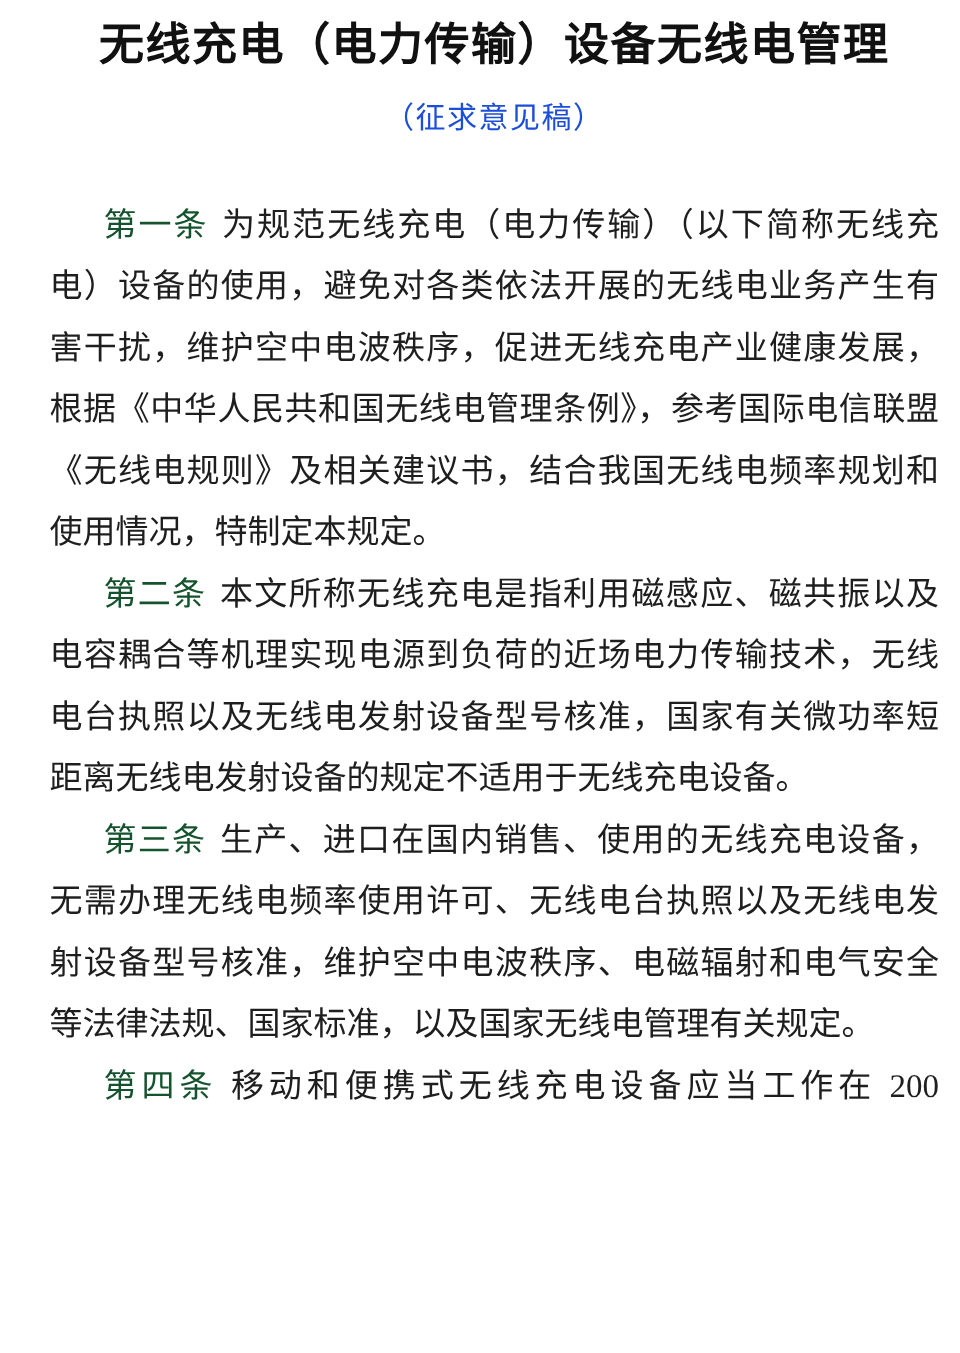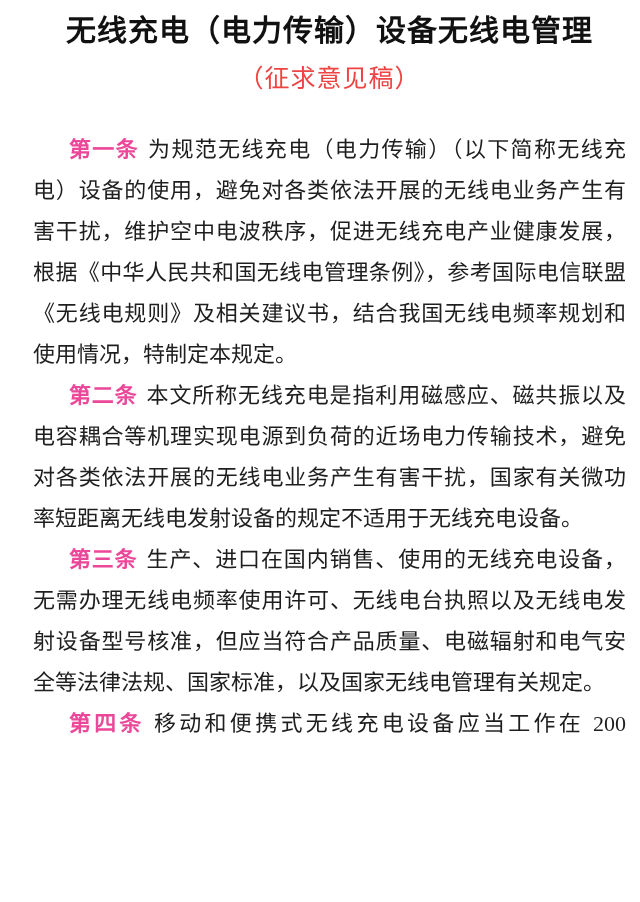--- a/index.html
+++ b/index.html
@@ -30,54 +30,54 @@
   }
   .title-line {
     display: block;
     height: 62px;
     line-height: 62px;
     letter-spacing: 1px;
     white-space: nowrap;
   }
   .doc-subtitle {
     text-align: center;
-    font-size: 25px;
+    font-size: 20px;
     font-weight: normal;
     height: 34px;
     line-height: 34px;
     letter-spacing: 1px;
-    color: #ef4444;
+    color: #1d4ed8;
   }
   .doc-body {
     margin-top: 33px;
     font-size: 22px;
     line-height: 41px;
   }
   .para {
     margin: 0;
     text-align: justify;
     text-indent: 36px;
     word-break: break-all;
   }
   .para.spread {
     text-align-last: justify;
   }
   .article-label {
-    font-weight: bold;
-    color: #ec4899;
+    font-weight: normal;
+    color: #14532d;
     margin-right: 9px;
   }
 </style>
 </head>
 <body>
 
 <div class="page">
   <h1 class="doc-title">
     <span class="title-line">无线充电（电力传输）设备无线电管理</span>
   </h1>
   <div class="doc-subtitle">（征求意见稿）</div>
   <div class="doc-body" id="doc-body">
       <p class="para"><b class="article-label">第一条</b><span>为规范无线充电（电力传输）（以下简称无线充电）设备的使用，避免对各类依法开展的无线电业务产生有害干扰，维护空中电波秩序，促进无线充电产业健康发展，根据《中华人民共和国无线电管理条例》，参考国际电信联盟《无线电规则》及相关建议书，结合我国无线电频率规划和使用情况，特制定本规定。</span></p>
-      <p class="para"><b class="article-label">第二条</b><span>本文所称无线充电是指利用磁感应、磁共振以及电容耦合等机理实现电源到负荷的近场电力传输技术，避免对各类依法开展的无线电业务产生有害干扰，国家有关微功率短距离无线电发射设备的规定不适用于无线充电设备。</span></p>
-      <p class="para"><b class="article-label">第三条</b><span>生产、进口在国内销售、使用的无线充电设备，无需办理无线电频率使用许可、无线电台执照以及无线电发射设备型号核准，但应当符合产品质量、电磁辐射和电气安全等法律法规、国家标准，以及国家无线电管理有关规定。</span></p>
+      <p class="para"><b class="article-label">第二条</b><span>本文所称无线充电是指利用磁感应、磁共振以及电容耦合等机理实现电源到负荷的近场电力传输技术，无线电台执照以及无线电发射设备型号核准，国家有关微功率短距离无线电发射设备的规定不适用于无线充电设备。</span></p>
+      <p class="para"><b class="article-label">第三条</b><span>生产、进口在国内销售、使用的无线充电设备，无需办理无线电频率使用许可、无线电台执照以及无线电发射设备型号核准，维护空中电波秩序、电磁辐射和电气安全等法律法规、国家标准，以及国家无线电管理有关规定。</span></p>
       <p class="para spread"><b class="article-label">第四条</b><span>移动和便携式无线充电设备应当工作在 200</span></p>
     </div>
 </div>
 
 </body></html>

